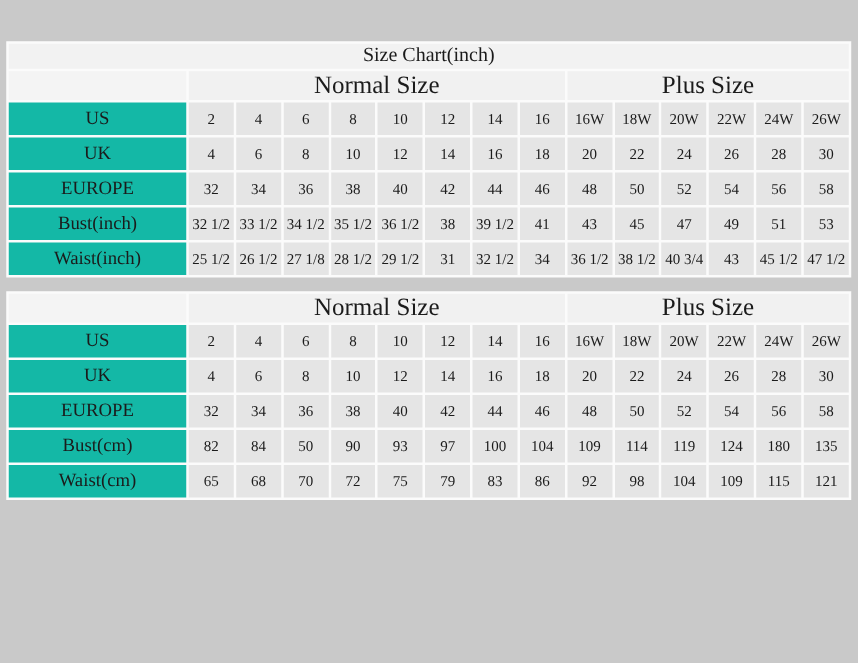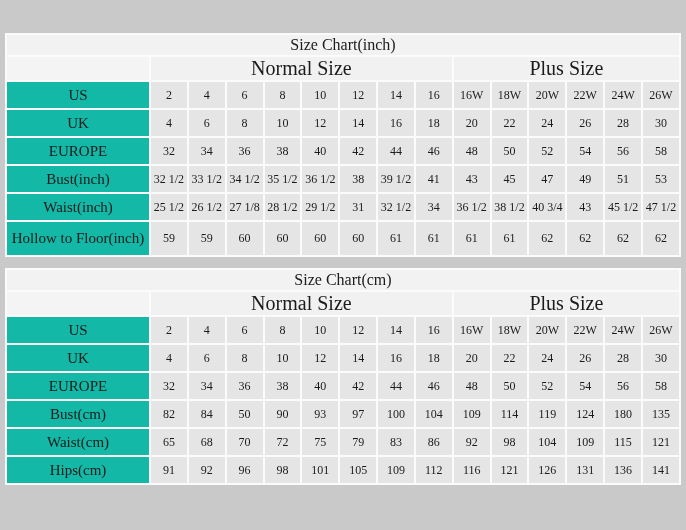--- a/index.html
+++ b/index.html
@@ -175,37 +175,20 @@
           <td class="cell">31</td>
           <td class="cell">32 1/2</td>
           <td class="cell">34</td>
           <td class="cell">36 1/2</td>
           <td class="cell">38 1/2</td>
           <td class="cell">40 3/4</td>
           <td class="cell">43</td>
           <td class="cell">45 1/2</td>
           <td class="cell">47 1/2</td>
         </tr>
-        <tr class="row-tall">
-          <td class="label">Hollow to Floor(inch)</td>
-          <td class="cell">59</td>
-          <td class="cell">59</td>
-          <td class="cell">60</td>
-          <td class="cell">60</td>
-          <td class="cell">60</td>
-          <td class="cell">60</td>
-          <td class="cell">61</td>
-          <td class="cell">61</td>
-          <td class="cell">61</td>
-          <td class="cell">61</td>
-          <td class="cell">62</td>
-          <td class="cell">62</td>
-          <td class="cell">62</td>
-          <td class="cell">62</td>
-        </tr>
       </tbody>
     </table>
   <div class="chart-gap"></div>
   <table class="size-chart">
       <colgroup>
         <col class="col-label">
         <col>
         <col>
         <col>
         <col>
@@ -214,23 +197,20 @@
         <col>
         <col>
         <col>
         <col>
         <col>
         <col>
         <col>
         <col>
       </colgroup>
       <tbody>
-        <tr>
-          <td colspan="15" class="title">Size Chart(cm)</td>
-        </tr>
         <tr>
           <td class="corner"></td>
           <td colspan="8" class="group">Normal Size</td>
           <td colspan="6" class="group">Plus Size</td>
         </tr>
         <tr>
           <td class="label">US</td>
           <td class="cell">2</td>
           <td class="cell">4</td>
           <td class="cell">6</td>
@@ -307,32 +287,15 @@
           <td class="cell">79</td>
           <td class="cell">83</td>
           <td class="cell">86</td>
           <td class="cell">92</td>
           <td class="cell">98</td>
           <td class="cell">104</td>
           <td class="cell">109</td>
           <td class="cell">115</td>
           <td class="cell">121</td>
         </tr>
-        <tr>
-          <td class="label">Hips(cm)</td>
-          <td class="cell">91</td>
-          <td class="cell">92</td>
-          <td class="cell">96</td>
-          <td class="cell">98</td>
-          <td class="cell">101</td>
-          <td class="cell">105</td>
-          <td class="cell">109</td>
-          <td class="cell">112</td>
-          <td class="cell">116</td>
-          <td class="cell">121</td>
-          <td class="cell">126</td>
-          <td class="cell">131</td>
-          <td class="cell">136</td>
-          <td class="cell">141</td>
-        </tr>
       </tbody>
     </table>
 </div>
 
 </body></html>

